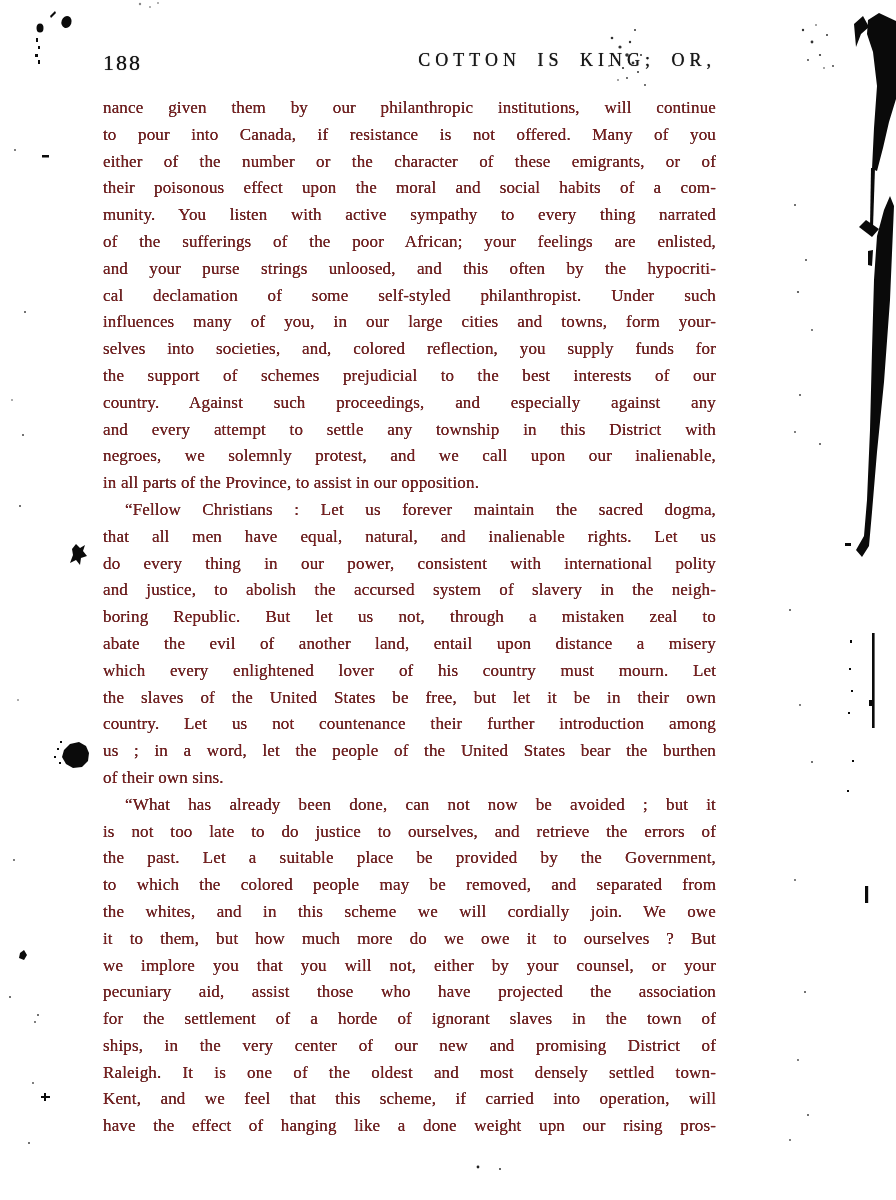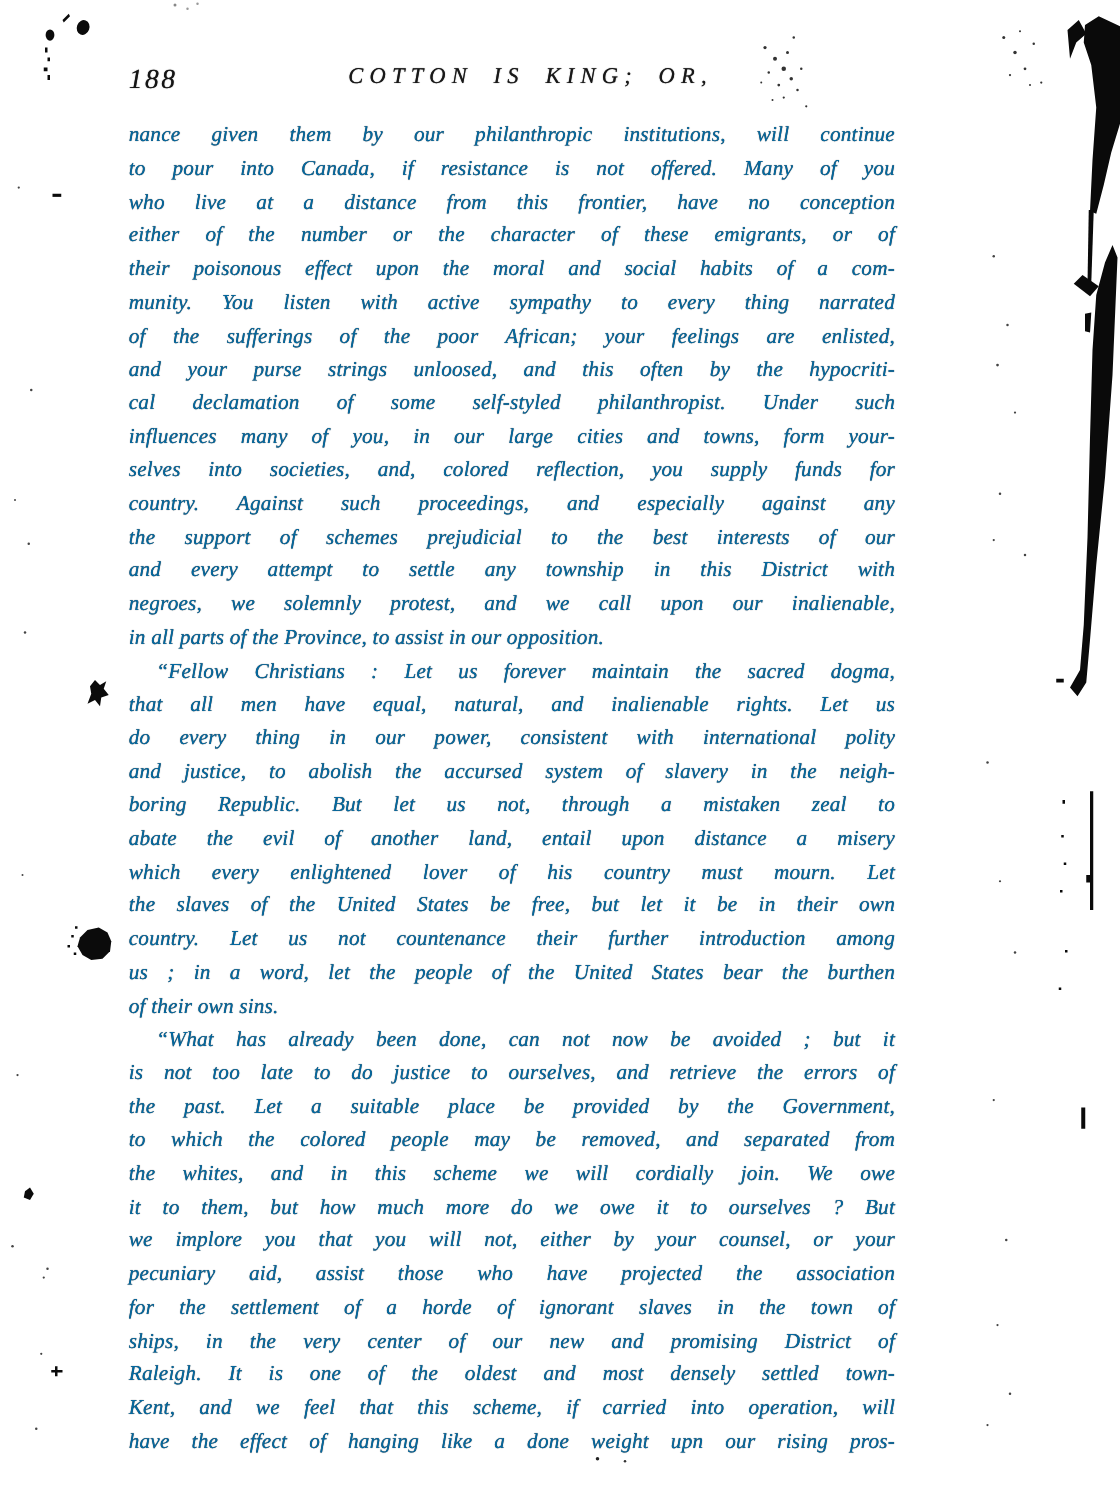--- a/index.html
+++ b/index.html
@@ -1,43 +1,42 @@
 <!DOCTYPE html>
 <html><head>
 <meta charset="utf-8">
 <style>
   html,body{margin:0;padding:0;background:#e9e9e9;}
   .page{
     position:relative;width:896px;height:1200px;margin:0 auto;
     background:#ffffff;overflow:hidden;
     font-family:"Liberation Serif","DejaVu Serif",serif;
     color:#141414;
-    font-style:italic;
   }
   
   .header{position:absolute;left:103px;top:50px;width:613px;height:30px;}
   .pagenum{
     position:absolute;left:0;top:0;
     font-size:22px;letter-spacing:2px;color:#151515;
     text-shadow:0 0 0.7px #222;
   }
   .running-title{
-    display:block;text-align:center;padding-left:30px;
+    display:block;text-align:right;padding-left:30px;
     font-size:18px;letter-spacing:5px;word-spacing:7px;color:#181818;
     text-shadow:0 0 0.7px #222;
     white-space:nowrap;
   }
   
   .body-text{position:absolute;left:103px;top:95px;width:613px;}
   .line{
     height:26.8px;line-height:26.8px;font-size:17px;
     text-align:justify;text-align-last:justify;-moz-text-align-last:justify;
     text-justify:inter-word;
     letter-spacing:0.15px;
-    color:#0369a1;
+    color:#7f1d1d;
     text-shadow:0 0 0.65px #1d1d1d;
     white-space:normal;
   }
   .line.indent{text-indent:22px;}
   .line.no-stretch{text-align-last:left;-moz-text-align-last:left;}
   
   .artifacts{position:absolute;left:0;top:0;pointer-events:none;}
 </style>
 </head>
 <body>
@@ -45,31 +44,30 @@
 <div class="page">
 
   <div class="header">
     <span class="pagenum">188</span>
     <span class="running-title">COTTON IS KING; OR,</span>
   </div>
 
   <div class="body-text">
       <div class="line">nance given them by our philanthropic institutions, will continue</div>
       <div class="line">to pour into Canada, if resistance is not offered.  Many of you</div>
-      <div class="line">who live at a distance from this frontier, have no conception</div>
       <div class="line">either of the number or the character of these emigrants, or of</div>
       <div class="line">their poisonous effect upon the moral and social habits of a com-</div>
       <div class="line">munity.  You listen with active sympathy to every thing narrated</div>
       <div class="line">of the sufferings of the poor African; your feelings are enlisted,</div>
       <div class="line">and your purse strings unloosed, and this often by the hypocriti-</div>
       <div class="line">cal declamation of some self-styled philanthropist.  Under such</div>
       <div class="line">influences many of you, in our large cities and towns, form your-</div>
       <div class="line">selves into societies, and, colored reflection, you supply funds for</div>
+      <div class="line">the support of schemes prejudicial to the best interests of our</div>
       <div class="line">country.  Against such proceedings, and especially against any</div>
-      <div class="line">the support of schemes prejudicial to the best interests of our</div>
       <div class="line">and every attempt to settle any township in this District with</div>
       <div class="line">negroes, we solemnly protest, and we call upon our inalienable,</div>
       <div class="line no-stretch">in all parts of the Province, to assist in our opposition.</div>
       <div class="line indent">“Fellow Christians :  Let us forever maintain the sacred dogma,</div>
       <div class="line">that all men have equal, natural, and inalienable rights.  Let us</div>
       <div class="line">do every thing in our power, consistent with international polity</div>
       <div class="line">and justice, to abolish the accursed system of slavery in the neigh-</div>
       <div class="line">boring Republic.  But let us not, through a mistaken zeal to</div>
       <div class="line">abate the evil of another land, entail upon distance a misery</div>
       <div class="line">which every enlightened lover of his country must mourn.  Let</div>

